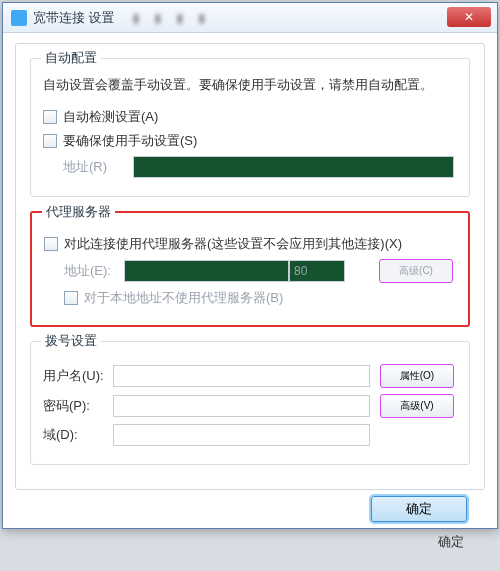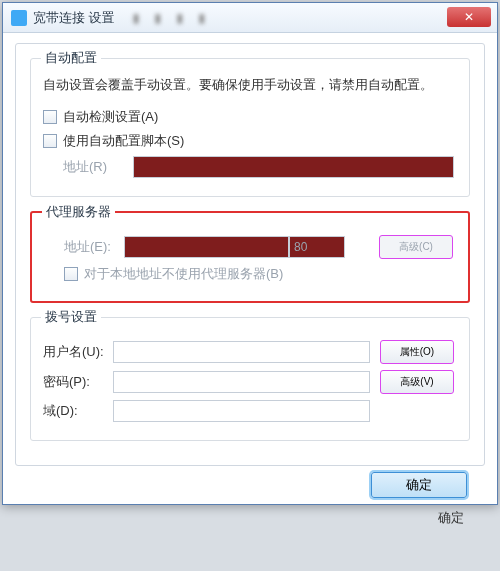--- a/index.html
+++ b/index.html
@@ -15,21 +15,21 @@
 .group { border: 1px solid #d8dde3; border-radius: 3px; padding: 16px 15px 12px 12px; margin-bottom: 14px; position: relative; }
 .group .legend { position: absolute; top: -10px; left: 10px; background: #fff; padding: 0 4px; font-size: 13px; color: #2b3a4a; }
 .group.highlight { border: 2px solid #e03030; }
 .note { font-size: 13px; color: #333; line-height: 1.6; margin-bottom: 12px; }
 .row { display: flex; align-items: center; margin: 6px 0; font-size: 13px; color: #333; }
 .row.disabled { color: #9aa3ae; }
 .row label { display: flex; align-items: center; gap: 6px; justify-content: space-between; }
 .chk { width: 14px; height: 14px; border: 1px solid #8fa3bb; background: linear-gradient(#fdfefe,#e9eef4); display:inline-block; }
 .field-label { width: 70px; font-size: 13px; text-align: left; }
 .text-input { flex: 1; height: 22px; border: 1px solid #c6ced8; background: #fff; font-size: 12px; padding: 0 4px; }
-.text-input.dis { background: #7f1d1d; color:#9aa3ae; }
+.text-input.dis { background: #14532d; color:#9aa3ae; }
 .btn { height: 24px; border: 1px solid #d946ef; background: linear-gradient(#fdfefe,#e8edf3); font-size: 10px; border-radius: 3px; padding: 0 10px; min-width: 74px; }
 .btn.dis { color:#9aa3ae; background:#f2f4f7; }
 .footer-btn-row { display:flex; justify-content:flex-end; padding: 6px 18px 0 0; }
 .ok-btn { height: 26px; min-width: 96px; border: 1px solid #3d8fd6; background: linear-gradient(#dff0fc,#bfe0f7); font-size: 13px; border-radius: 3px; box-shadow: 0 0 0 2px #9cd0f5; }
 .trailing-label { margin: 4px 0 0 0; text-align: right; padding-right: 36px; font-size: 13px; color: #333; }
 .port-row .field-label{width:60px;}
 .port-row .port-label{width:60px;margin-left:10px;}
 .port-row .port-input{width:56px;}
 </style>
 </head>
@@ -53,31 +53,37 @@
         <div class="note">自动设置会覆盖手动设置。要确保使用手动设置，请禁用自动配置。</div>
         <div class="row">
           <label>
             <span class="chk"></span>
             <span>自动检测设置(A)</span>
           </label>
         </div>
         <div class="row">
           <label>
             <span class="chk"></span>
-            <span>使用自动配置脚本(S)</span>
+            <span>要确保使用手动设置(S)</span>
           </label>
         </div>
         <div class="row disabled">
           <span class="field-label" style="margin-left:20px;">地址(R)</span>
           <input class="text-input dis" disabled="" value="" style="">
         </div>
       </div>
 
       <div class="group highlight">
         <div class="legend">代理服务器</div>
+        <div class="row">
+          <label>
+            <span class="chk"></span>
+            <span>对此连接使用代理服务器(这些设置不会应用到其他连接)(X)</span>
+          </label>
+        </div>
         <div class="row disabled port-row">
           <span class="field-label" style="margin-left:20px;">地址(E):</span>
           <input class="text-input dis" style="flex: 0 0 120px;" disabled="" value="">
           <input class="text-input dis port-input" style="flex: 0 0 56px;" disabled="" value="80">
           <span style="flex:1"></span>
           <button class="btn dis" disabled="">高级(C)</button>
         </div>
         <div class="row disabled">
           <label style="margin-left:20px;">
             <span class="chk"></span>

